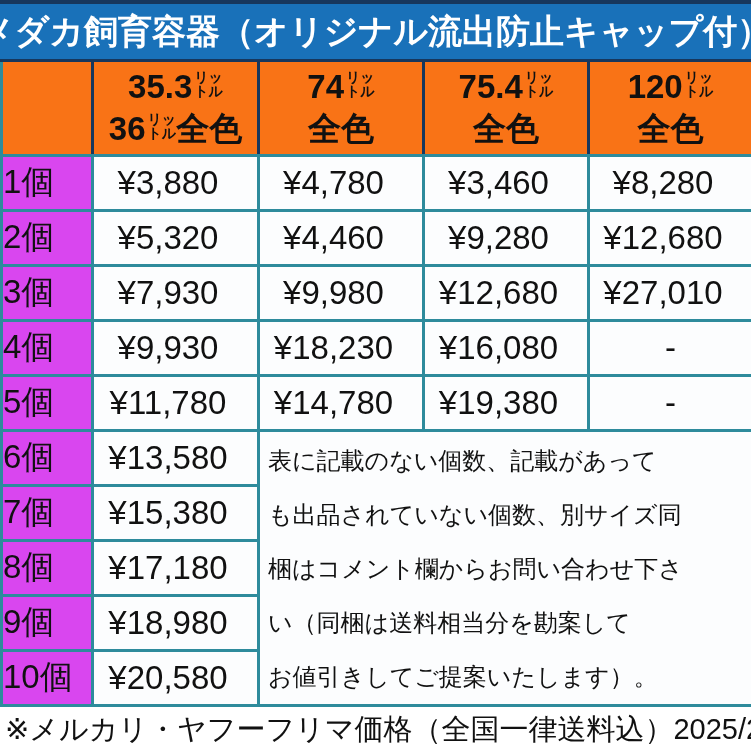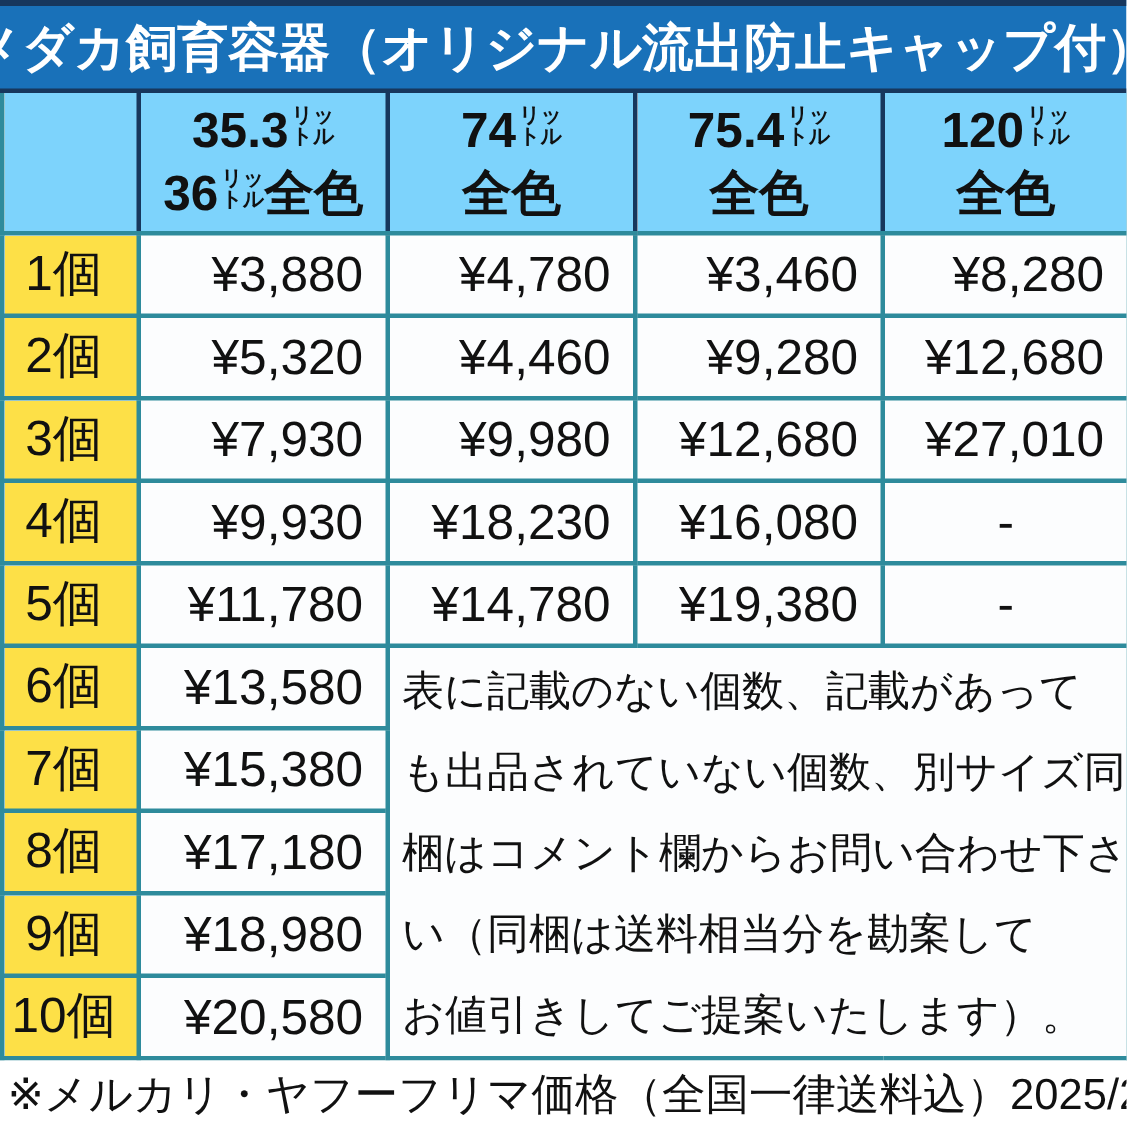--- a/index.html
+++ b/index.html
@@ -38,21 +38,21 @@
   td, th {
     border: 3px solid #2E8B9C;
     background: #FCFDFE;
     font-size: 33px;
     overflow: hidden;
   }
 
   
   tr.head-row { height: 93px; }
   tr.head-row th {
-    background: #7dd3fc;
+    background: #f97316;
     border-top: none;
     border-left-color: #17375D;
     border-right-color: #17375D;
     border-bottom-color: #2E8B9C;
     font-weight: 700;
     text-align: center;
     vertical-align: middle;
     padding: 2px 0;
     margin-top: 21px;
   }
@@ -71,44 +71,44 @@
     margin-left: 2px;
     transform: translateY(5px);
   }
   .ltr .lt { display: block; font-family: Liberation Mono, monospace; }
 
   
   tr.r5  { height: 55px; }
   tr.r10 { height: 54px; }
   th.rl {
     font-weight: 400;
+    text-align: left;
+    padding-right: 9px;
+    background: #d946ef;
+    white-space: nowrap;
+  }
+  td.price {
     text-align: center;
-    padding-right: 9px;
-    background: #fde047;
-    white-space: nowrap;
-  }
-  td.price {
-    text-align: right;
     padding-right: 15px;
     white-space: nowrap;
   }
   td.dash {
     text-align: center;
     padding-right: 0;
   }
 
   
   td.note-cell {
     vertical-align: top;
     padding: 2px 2px 0 8px;
   }
   .note-wrap { overflow: hidden; }
   .note-line {
     display: block;
-    font-size: 28px;
+    font-size: 24px;
     line-height: 54px;
     white-space: nowrap;
   }
 
   
   .footer-bar {
     height: 46px;
     background: #ffffff;
     display: flex;
     align-items: center;

